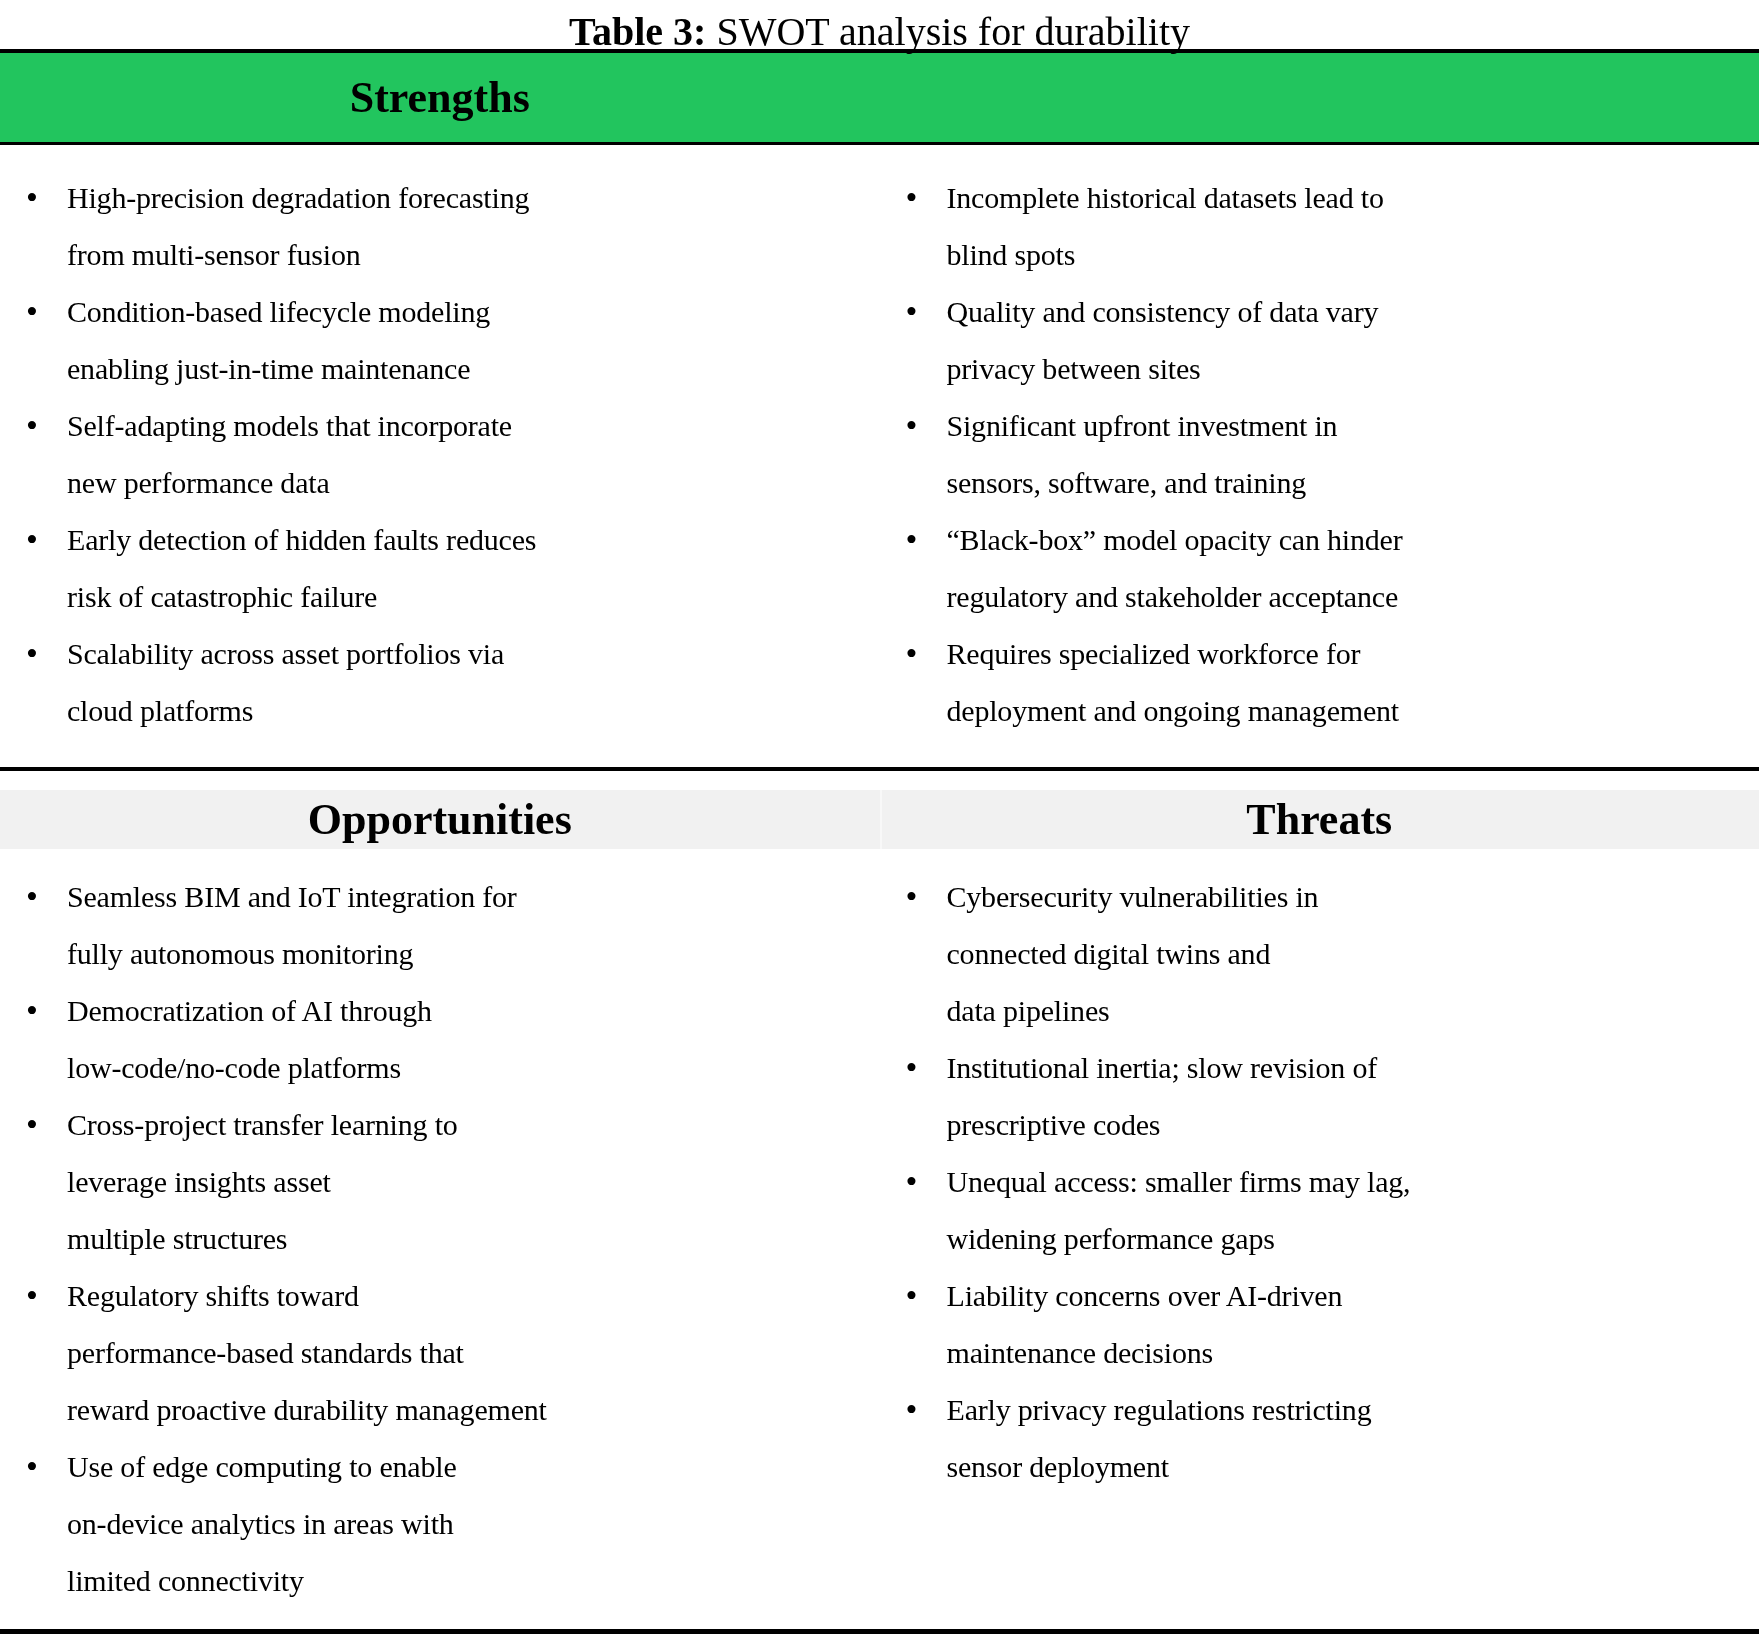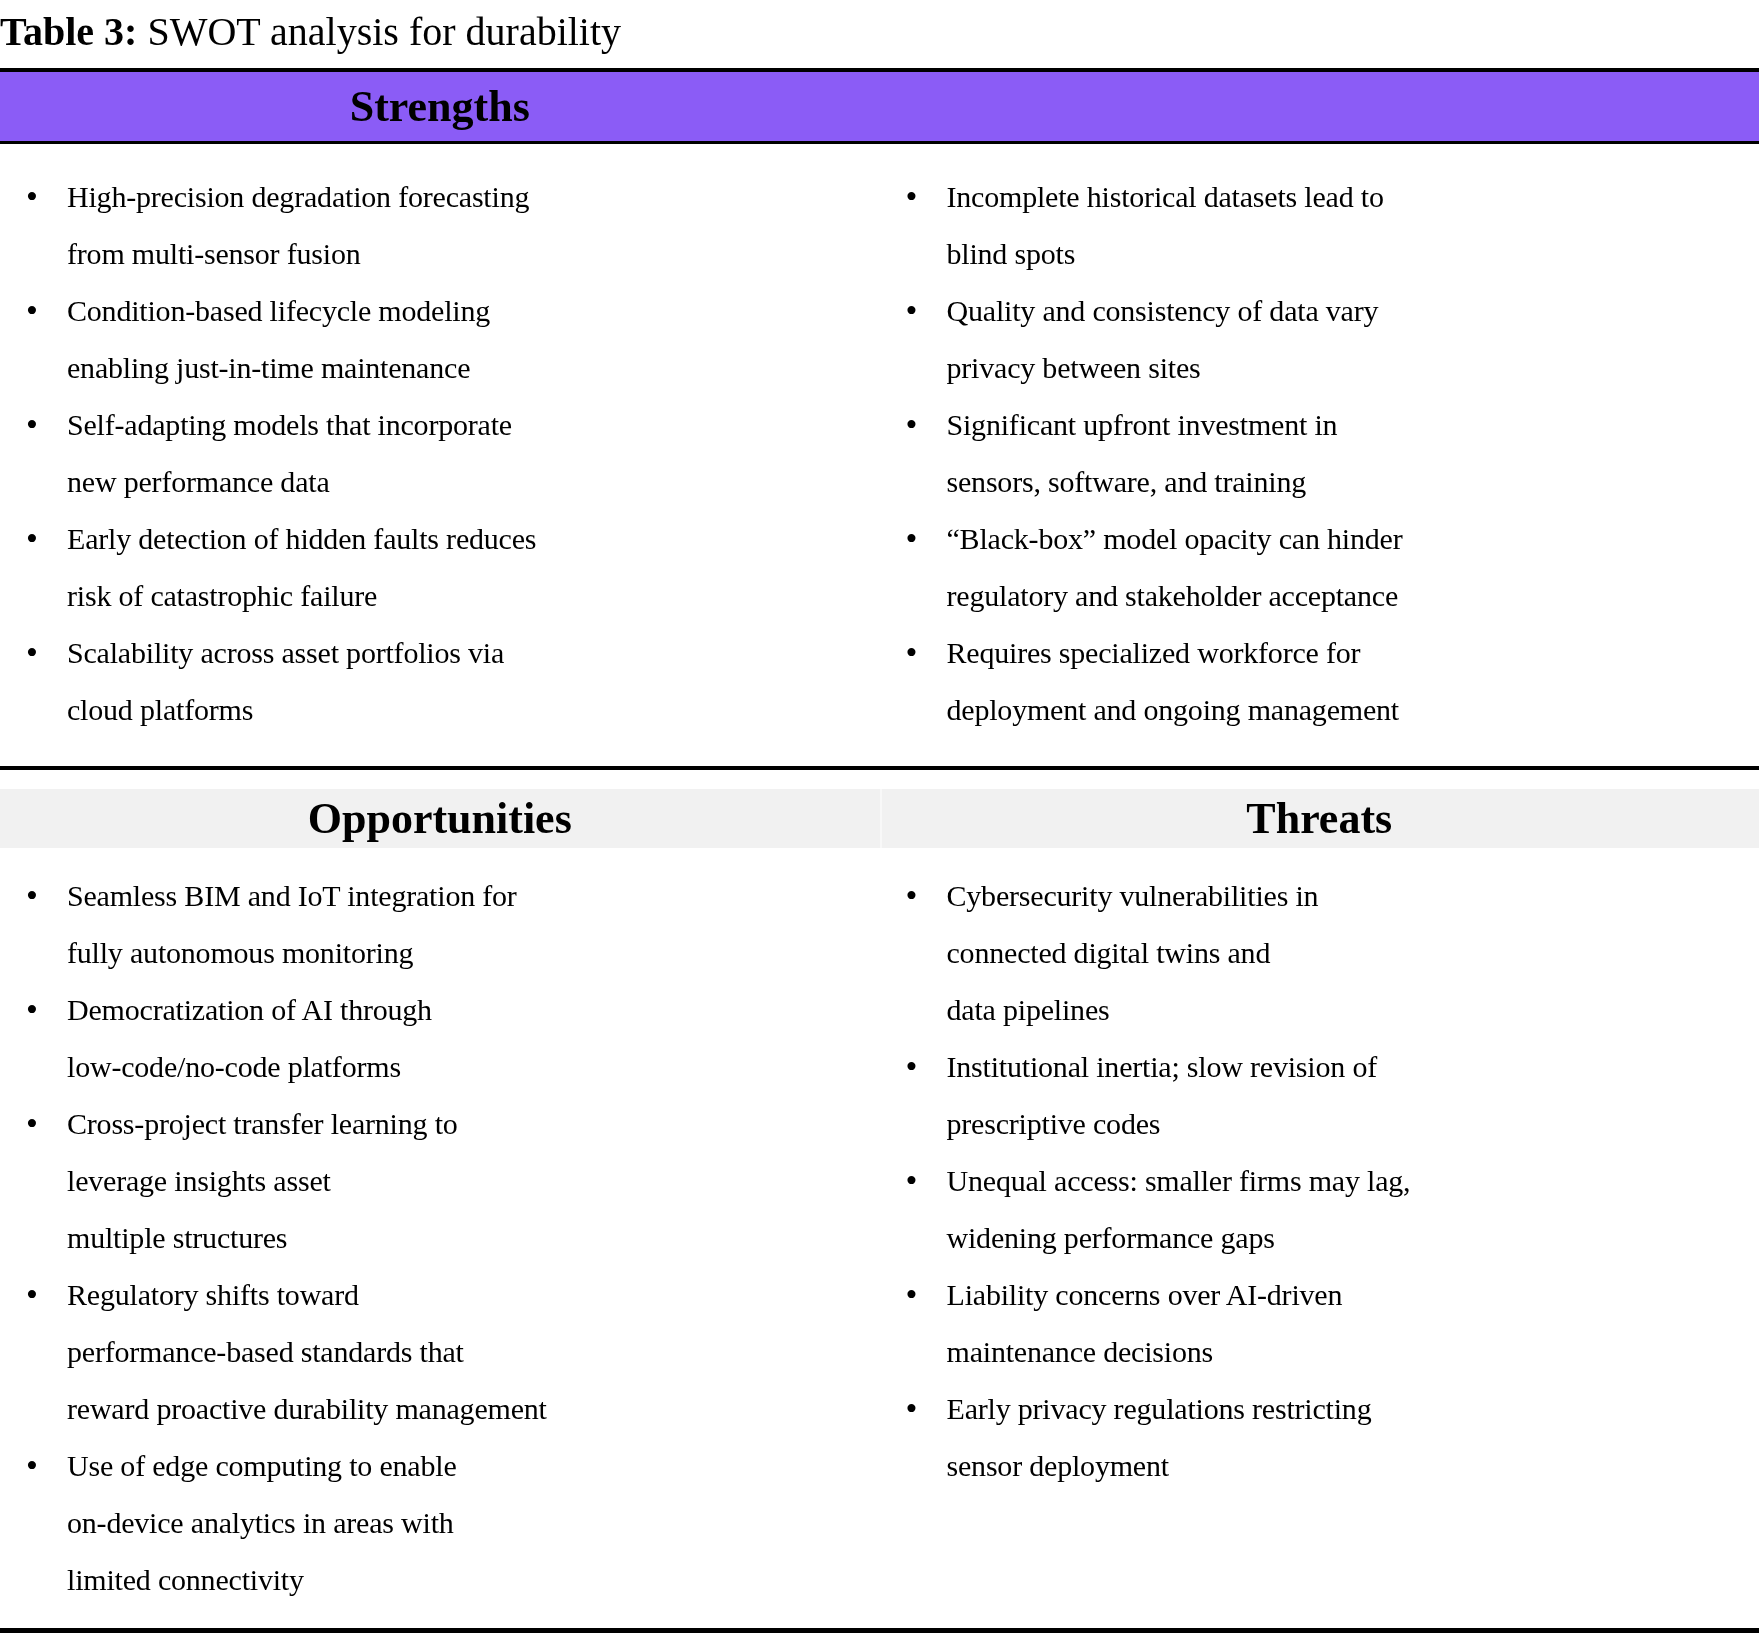--- a/index.html
+++ b/index.html
@@ -8,36 +8,37 @@
     background: #ffffff;
   }
   body {
     width: 1759px;
     height: 1645px;
     overflow: hidden;
     font-family: "Liberation Serif", serif;
     color: #000000;
   }
   .caption {
-    height: 68px;
+    height: 49px;
     box-sizing: border-box;
     padding-top: 6px;
+    text-align: center;
     font-size: 40px;
     line-height: 52px;
   }
   .caption .cap-label { font-weight: 700; }
 
   .swot-table { width: 1759px; }
 
   .hrow-top {
     border-top: 4px solid #000;
     border-bottom: 3px solid #000;
-    height: 76px;
-    box-sizing: border-box;
-    background: #8b5cf6;
+    height: 96px;
+    box-sizing: border-box;
+    background: #22c55e;
     display: grid;
     grid-template-columns: 1fr 1fr;
     align-items: center;
     text-align: center;
   }
   .hcell {
     font-weight: 700;
     font-size: 44px;
     line-height: 48px;
   }

